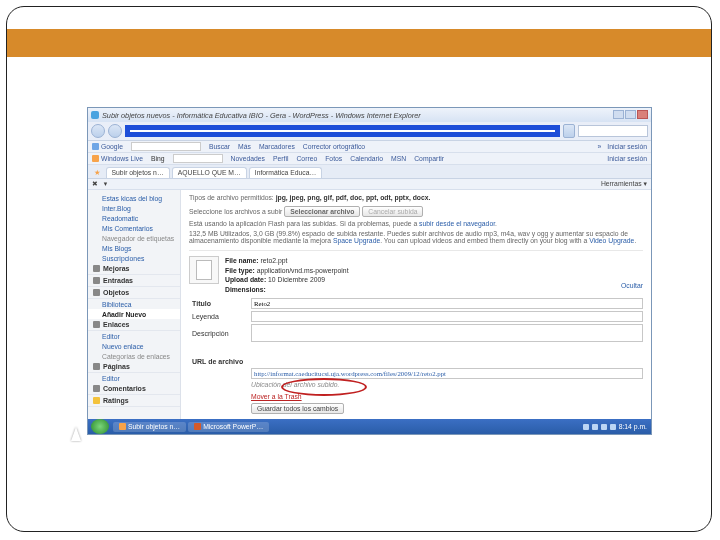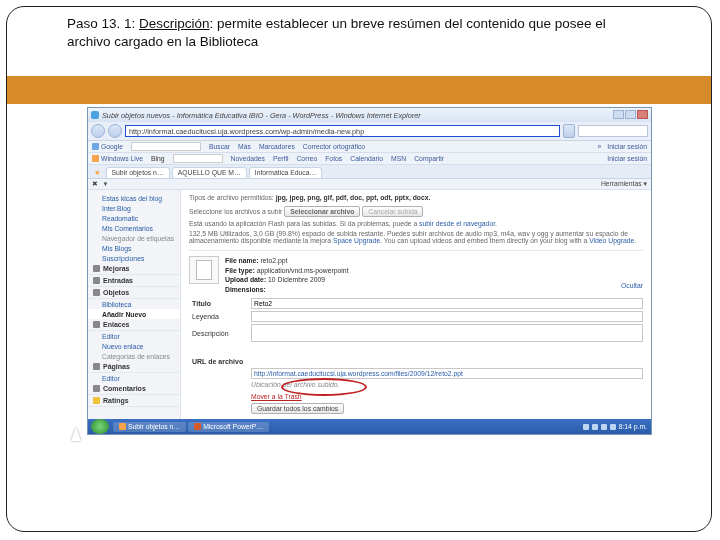--- a/index.html
+++ b/index.html
@@ -9,21 +9,21 @@
   .underline { text-decoration:underline; }
   .orangebar { background:#d78a2a; height:28px; width:100%; margin-top:22px; }
   .browser { position:absolute; left:80px; top:100px; width:565px; border:1px solid #7b97b8; background:#f4f6fb; font-size:7.3px; color:#444; }
   .titlebar { background:linear-gradient(#eef3fb,#d7e3f4); height:14px; display:flex; align-items:center; padding:0 3px; }
   .titlebar .ico{ width:8px;height:8px;background:#4aa3e0;border-radius:2px;margin-right:3px; }
   .titlebar .tx{ flex:1; white-space:nowrap; overflow:hidden;font-style:italic; }
   .winbtns span{ display:inline-block;width:11px;height:9px;background:#d0ddf0;border:1px solid #9bb2d4;margin-left:1px; }
   .winbtns span:last-child{ background:#d9807a;border-color:#b55; }
   .navbar { display:flex; align-items:center; padding:2px 3px; gap:3px; background:#e9eef8; border-bottom:1px solid #c8d3e4; }
   .navbtn { width:14px;height:14px;border-radius:50%;background:linear-gradient(#dbe6f6,#bcd0eb);border:1px solid #9bb2d4; }
-  .url { flex:1; background:#fff;border:1px solid #1d4ed8; padding:1px 3px; height:12px; overflow:hidden; white-space:nowrap; }
+  .url { flex:1; background:#fff;border:5px solid #1d4ed8; padding:1px 3px; height:12px; overflow:hidden; white-space:nowrap; }
   .searchbox { width:70px; background:#fff;border:1px solid #b8c5da; height:12px; }
   .linkbar { display:flex; align-items:center; padding:1px 4px; gap:8px; background:#eef2f9; border-bottom:1px solid #d7dfec; font-size:6.8px; color:#3b5a9a; }
   .linkbar .itm{ display:flex;align-items:center;gap:2px; }
   .linkbar .ico{ width:7px;height:7px;background:#6fa6e6;border-radius:1px; }
   .linkbar .r{ margin-left:auto; display:flex; gap:6px; }
   .tabbar { display:flex; background:#e6ecf6; border-bottom:1px solid #c8d3e4; padding:2px 3px 0 3px; gap:2px; }
   .tab { background:#fff;border:1px solid #c8d3e4;border-bottom:none;padding:1px 5px;border-radius:3px 3px 0 0; font-size:6.8px; max-width:90px; white-space:nowrap; overflow:hidden; }
   .toolbar2 { display:flex; align-items:center; background:#eef2f9; padding:1px 4px; gap:6px; font-size:6.8px; border-bottom:1px solid #d7dfec; }
   .toolbar2 .r{ margin-left:auto; }
   .body { display:flex; background:#fff; }
@@ -41,21 +41,21 @@
   .fileblock{ display:flex; gap:6px; margin-top:6px; border-top:1px solid #e8e8e8; padding-top:5px; }
   .thumb{ width:30px;height:28px;border:1px solid #ccc;background:#f8f8f8;display:flex;align-items:center;justify-content:center; }
   .thumb .pg{ width:16px;height:20px;border:1px solid #bbb;background:#fff; }
   .meta{ font-size:6.8px; color:#333; line-height:1.4; }
   .meta b{ color:#222; }
   .ocultar{ position:absolute; right:8px; top:92px; color:#2a5da8; font-size:6.8px; }
   .form{ margin-top:4px; }
   .frow{ display:flex; align-items:center; margin:2px 0; }
   .flab{ width:62px; font-size:7px; color:#333; padding:1px 3px; }
   .flab.b{ font-weight:bold; }
-  .finput{ flex:1; border:1px solid #c7c7c7; background:#fff; height:11px; padding:0 2px; font-size:6.8px; }
+  .finput{ flex:1; border:1px solid #c7c7c7; background:#fff; height:11px; padding:0 2px; font-size:6.8px;font-family:Liberation Serif, serif; }
   .finput.ro{ color:#2a5da8;margin-top:24px; }
   .circle{ position:absolute; border:2px solid #c02020; border-radius:50%/50%; width:86px;height:18px; left:100px; top:188px; pointer-events:none; }
   .delete{ font-size:6.8px; color:#b22; padding:2px 0 0 62px; text-decoration:underline; }
   .savebtns{ padding:3px 0 4px 62px; }
   .statusbar{ display:flex; align-items:center; background:#eef2f9; border-top:1px solid #d7dfec; padding:1.5px 4px; font-size:6.8px; color:#555; gap:4px; }
   .statusbar .warn{ width:8px;height:8px;border-radius:50%;background:#f7c948;border:1px solid #caa030; }
   .statusbar .r{ margin-left:auto; display:flex; gap:6px; align-items:center; }
   .statusbar .net{ width:8px;height:8px;background:#7fbf7f;border-radius:1px; }
   .taskbar{ position:absolute; left:0; right:0; bottom:0; height:15px; background:linear-gradient(#3b6fc4,#2a5da8); display:flex; align-items:center; font-size:6.8px; color:#fff; }
   .start{ width:18px;height:15px;background:radial-gradient(circle,#7bd67b,#2a8a2a);border-radius:50%; margin:0 3px; }
@@ -63,23 +63,20 @@
   .tbtn .ico{ width:7px;height:7px;background:#f7a34a;border-radius:1px; }
   .tray{ margin-left:auto; display:flex; align-items:center; gap:3px; padding:0 4px; }
   .tray .i{ width:6px;height:6px;background:#bcd6f4;border-radius:1px; }
   .arrow{ position:absolute; left:58px; top:420px; width:22px;height:22px; }
   .arrow::before{ content:""; position:absolute; left:6px; top:0; width:0;height:0;border-left:5px solid transparent;border-right:5px solid transparent;border-bottom:14px solid #fff; filter:drop-shadow(0 0 1px #999);}
 </style>
 </head>
 <body>
 
 <div class="slide">
-  <div class="topnote">
-    <span>Paso 13. 1: </span><span class="underline">Descripción</span><span>:  permite establecer un breve resúmen del contenido que posee el archivo cargado en la Biblioteca</span>
-  </div>
   <div class="orangebar"></div>
 
   <div class="browser">
     <div class="titlebar">
       <span class="ico"></span>
       <span class="tx">Subir objetos nuevos - Informática Educativa IBIO - Gera - WordPress - Windows Internet Explorer</span>
       <span class="winbtns"><span></span><span></span><span></span></span>
     </div>
     <div class="navbar">
       <span class="navbtn"></span>

